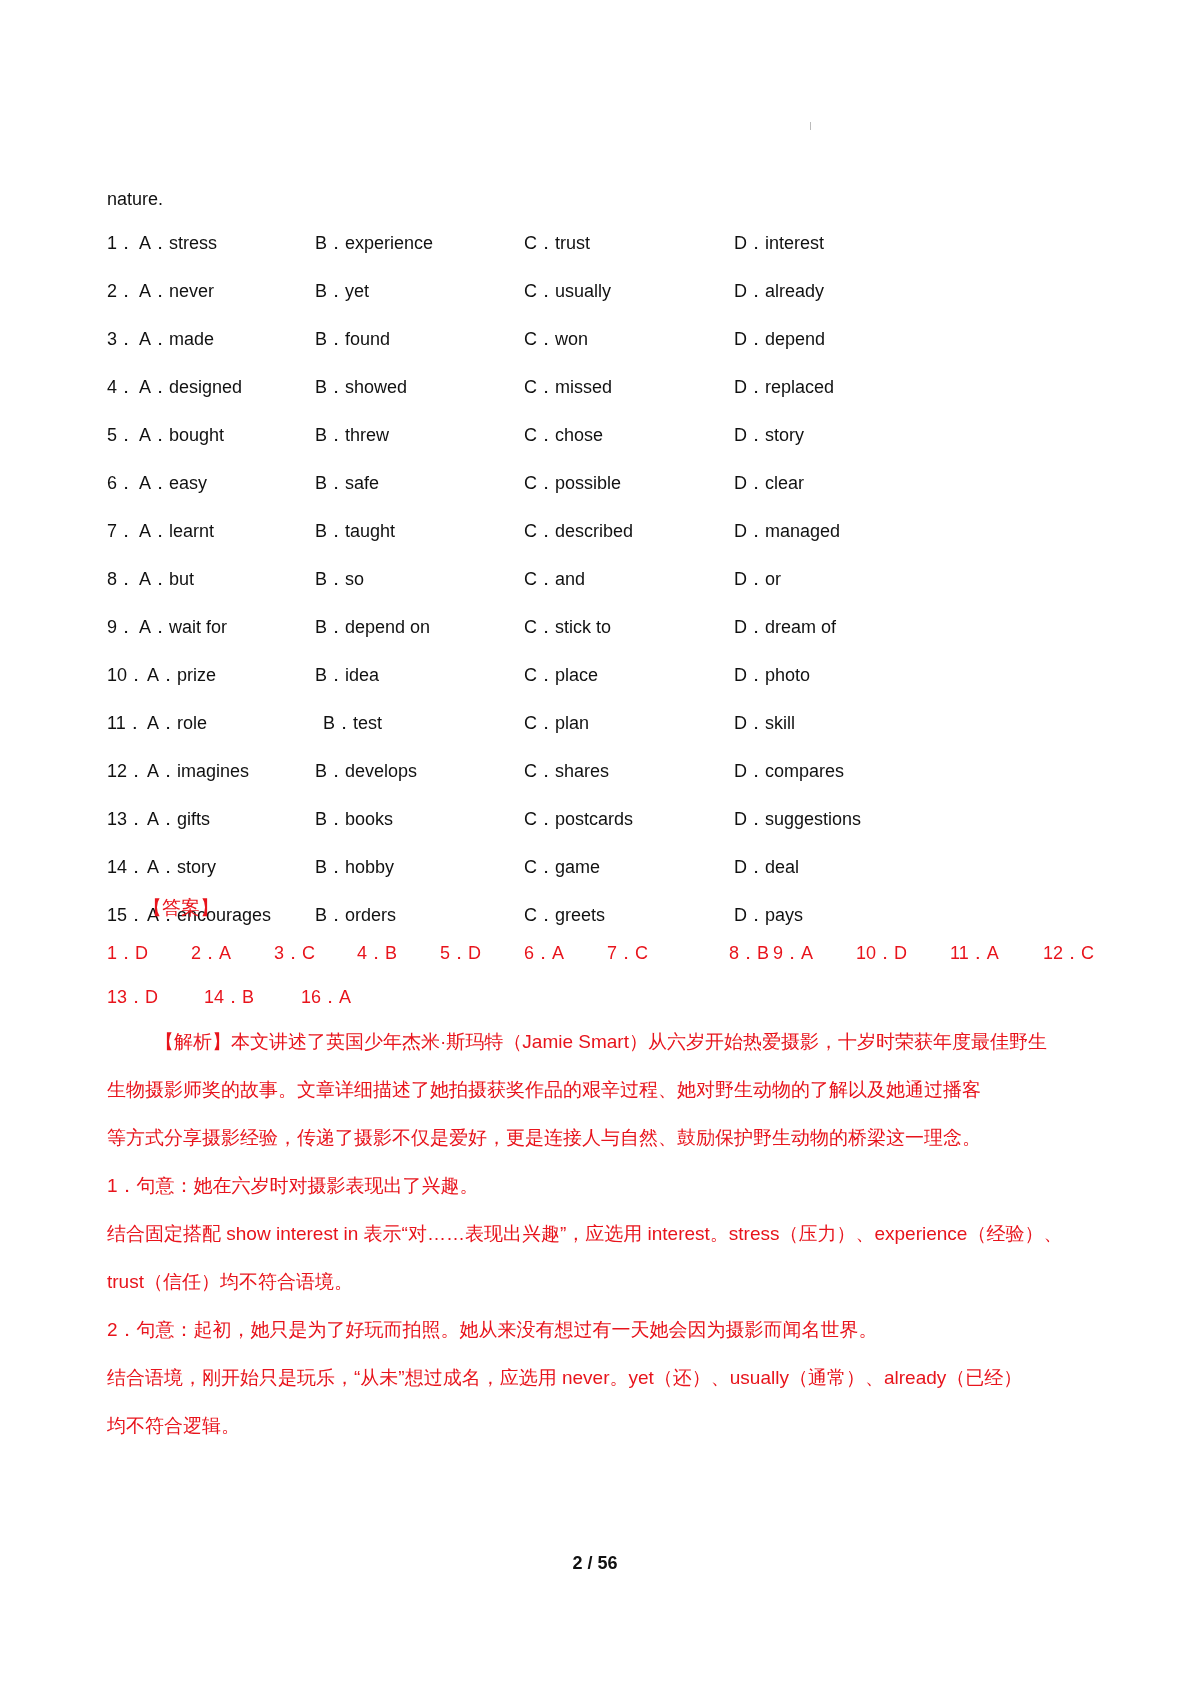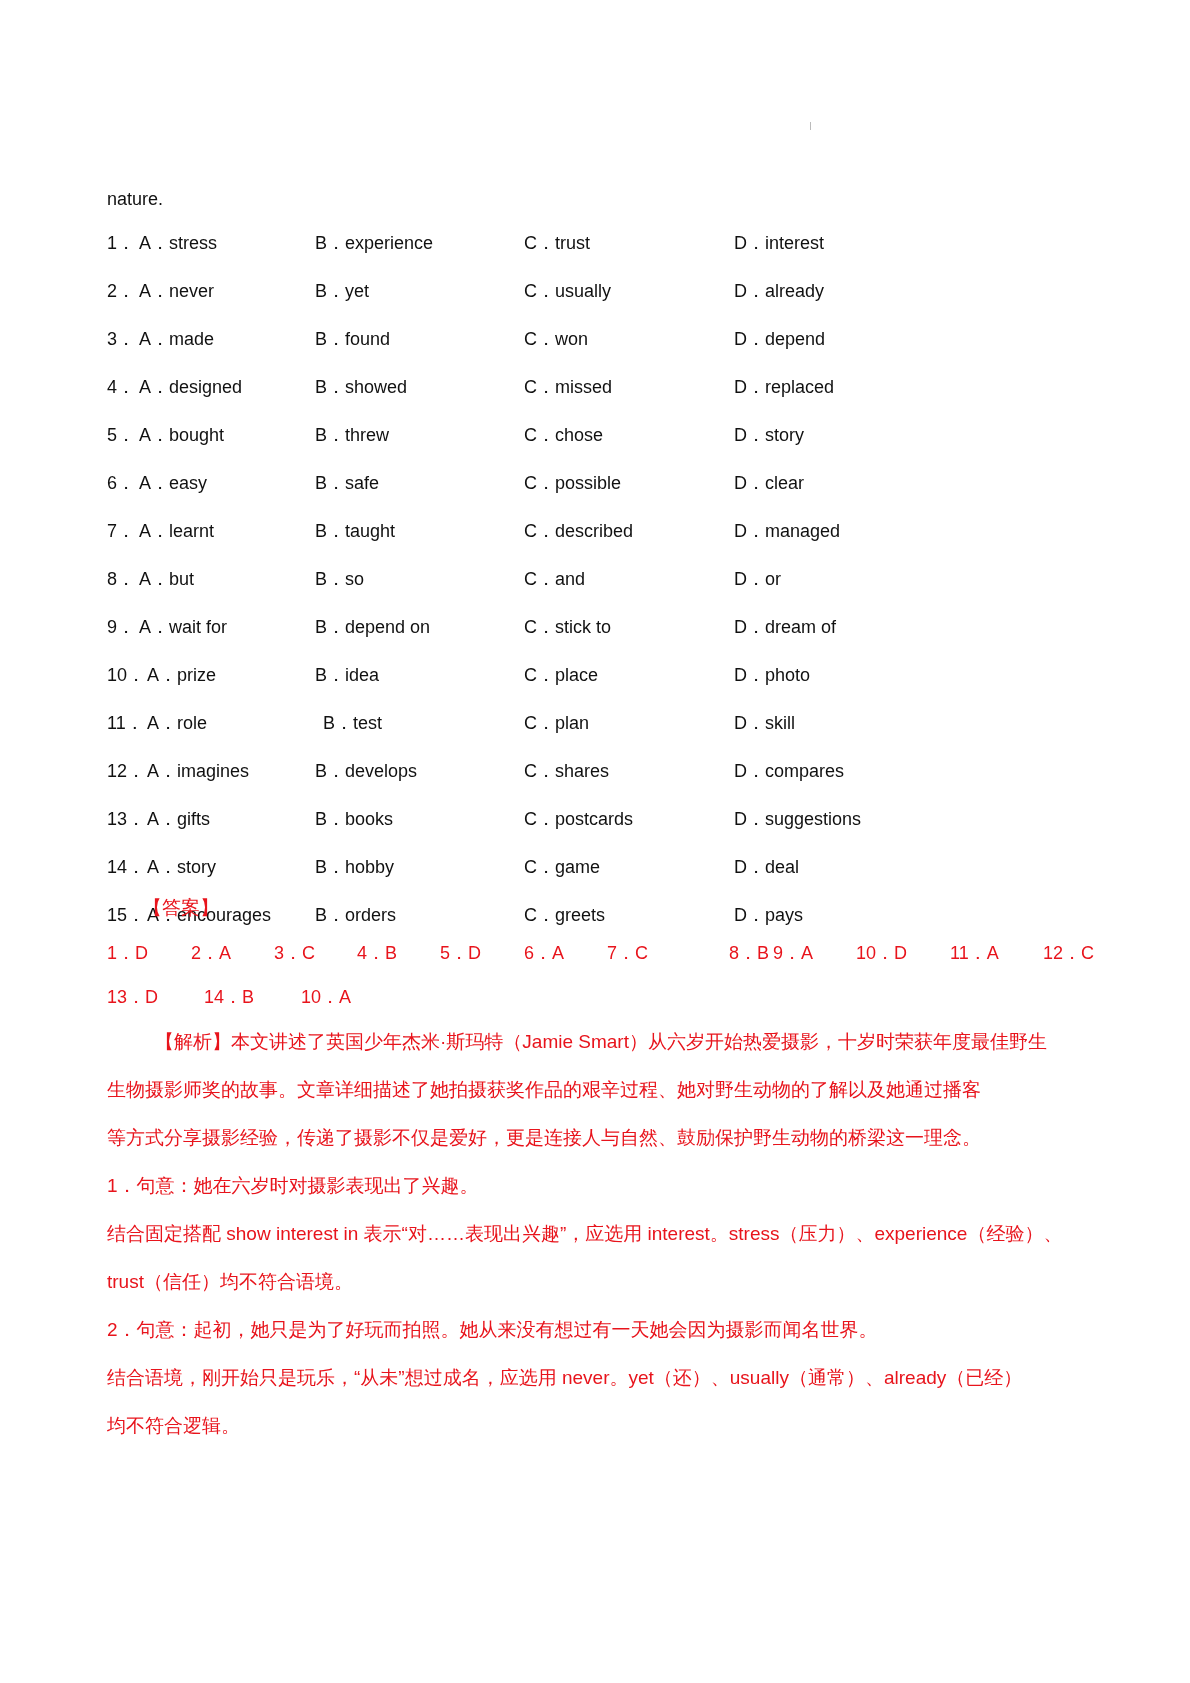--- a/index.html
+++ b/index.html
@@ -165,28 +165,29 @@
       <span style="left: 500px;">7．C</span>
       <span style="left: 583px; margin-left: 39px;">8．B</span>
       <span style="left: 666px;">9．A</span>
       <span style="left: 749px;">10．D</span>
       <span style="left: 843px;">11．A</span>
       <span style="left: 936px;">12．C</span>
     </div>
   <div id="answers2" class="ans-row" style="top:985px;">
       <span style="left: 0px;">13．D</span>
       <span style="left: 97px;">14．B</span>
-      <span style="left: 194px;">10．A</span>
+      <span style="left: 194px;">16．A</span>
     </div>
 
   <div id="analysis">
       <div class="para" style="top: 1030px; margin-left: 48px;">【解析】本文讲述了英国少年杰米·斯玛特（Jamie Smart）从六岁开始热爱摄影，十岁时荣获年度最佳野生</div>
       <div class="para" style="top: 1078px;">生物摄影师奖的故事。文章详细描述了她拍摄获奖作品的艰辛过程、她对野生动物的了解以及她通过播客</div>
       <div class="para" style="top: 1126px;">等方式分享摄影经验，传递了摄影不仅是爱好，更是连接人与自然、鼓励保护野生动物的桥梁这一理念。</div>
       <div class="para" style="top: 1174px;">1．句意：她在六岁时对摄影表现出了兴趣。</div>
       <div class="para" style="top: 1222px;">结合固定搭配 show interest in 表示“对……表现出兴趣”，应选用 interest。stress（压力）、experience（经验）、</div>
       <div class="para" style="top: 1270px;">trust（信任）均不符合语境。</div>
       <div class="para" style="top: 1318px;">2．句意：起初，她只是为了好玩而拍照。她从来没有想过有一天她会因为摄影而闻名世界。</div>
       <div class="para" style="top: 1366px;">结合语境，刚开始只是玩乐，“从未”想过成名，应选用 never。yet（还）、usually（通常）、already（已经）</div>
       <div class="para" style="top: 1414px;">均不符合逻辑。</div>
     </div>
 
+  <div class="footer">2 / 56</div>
 </div>
 
 </body></html>

